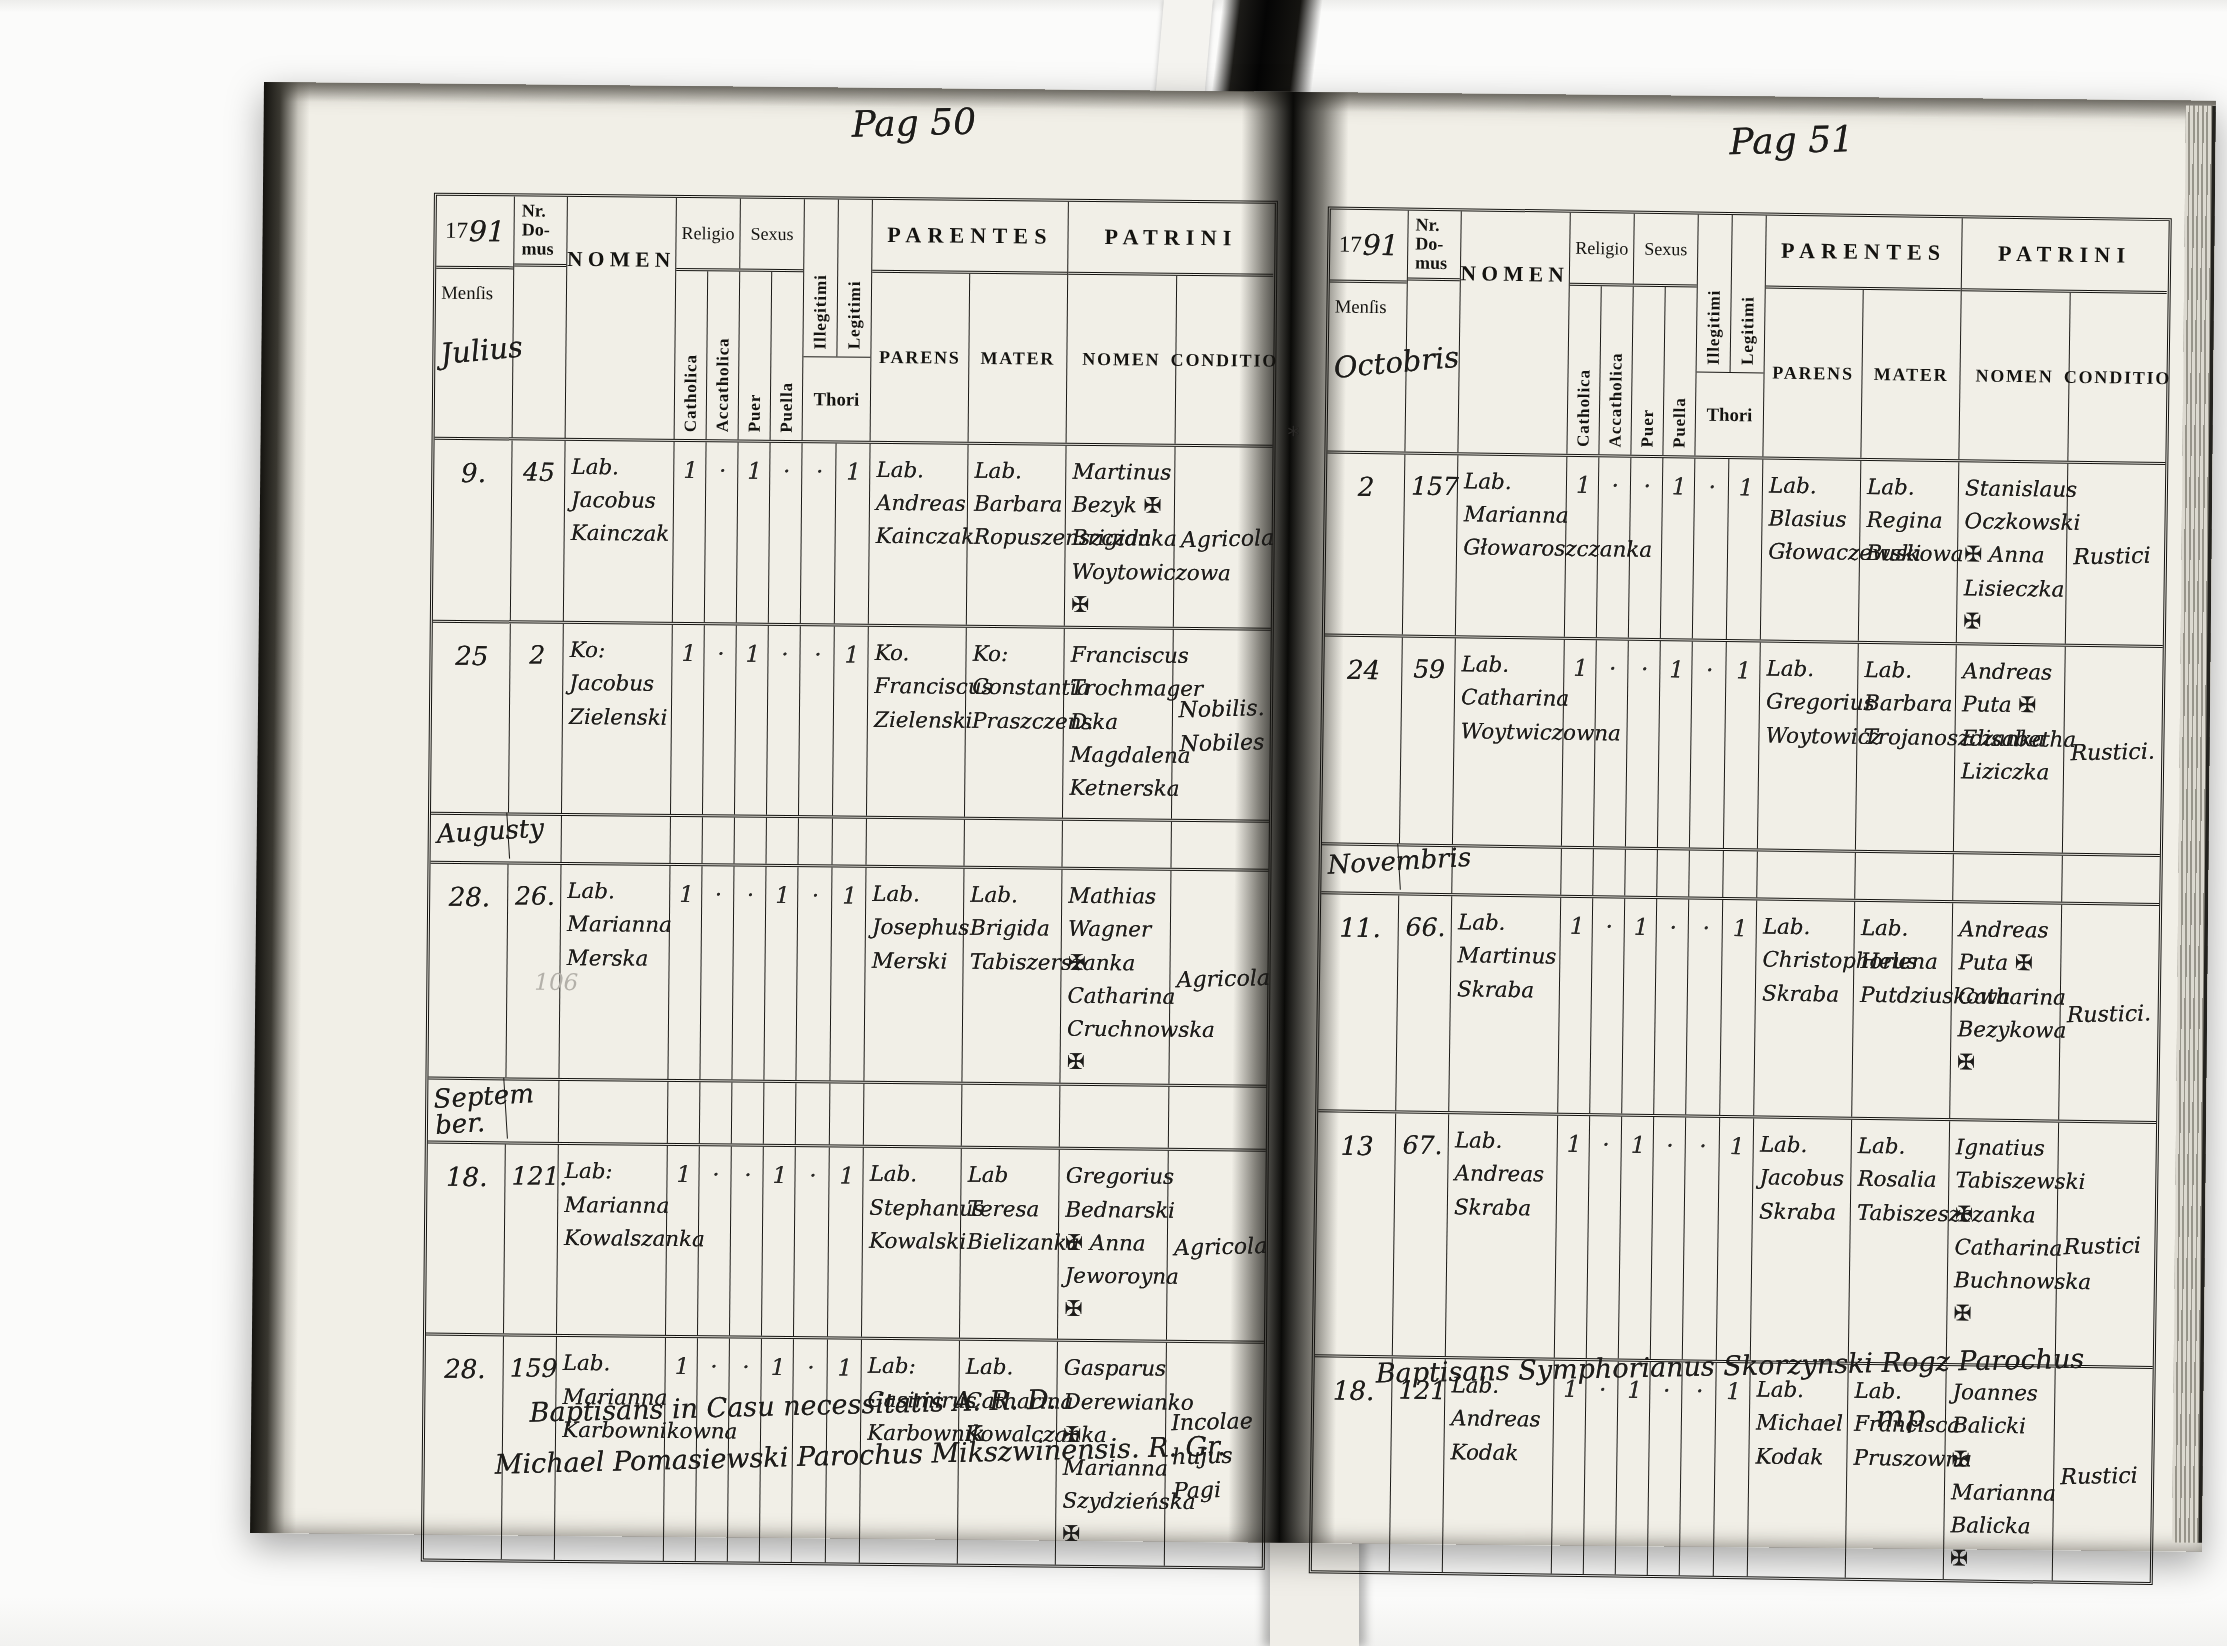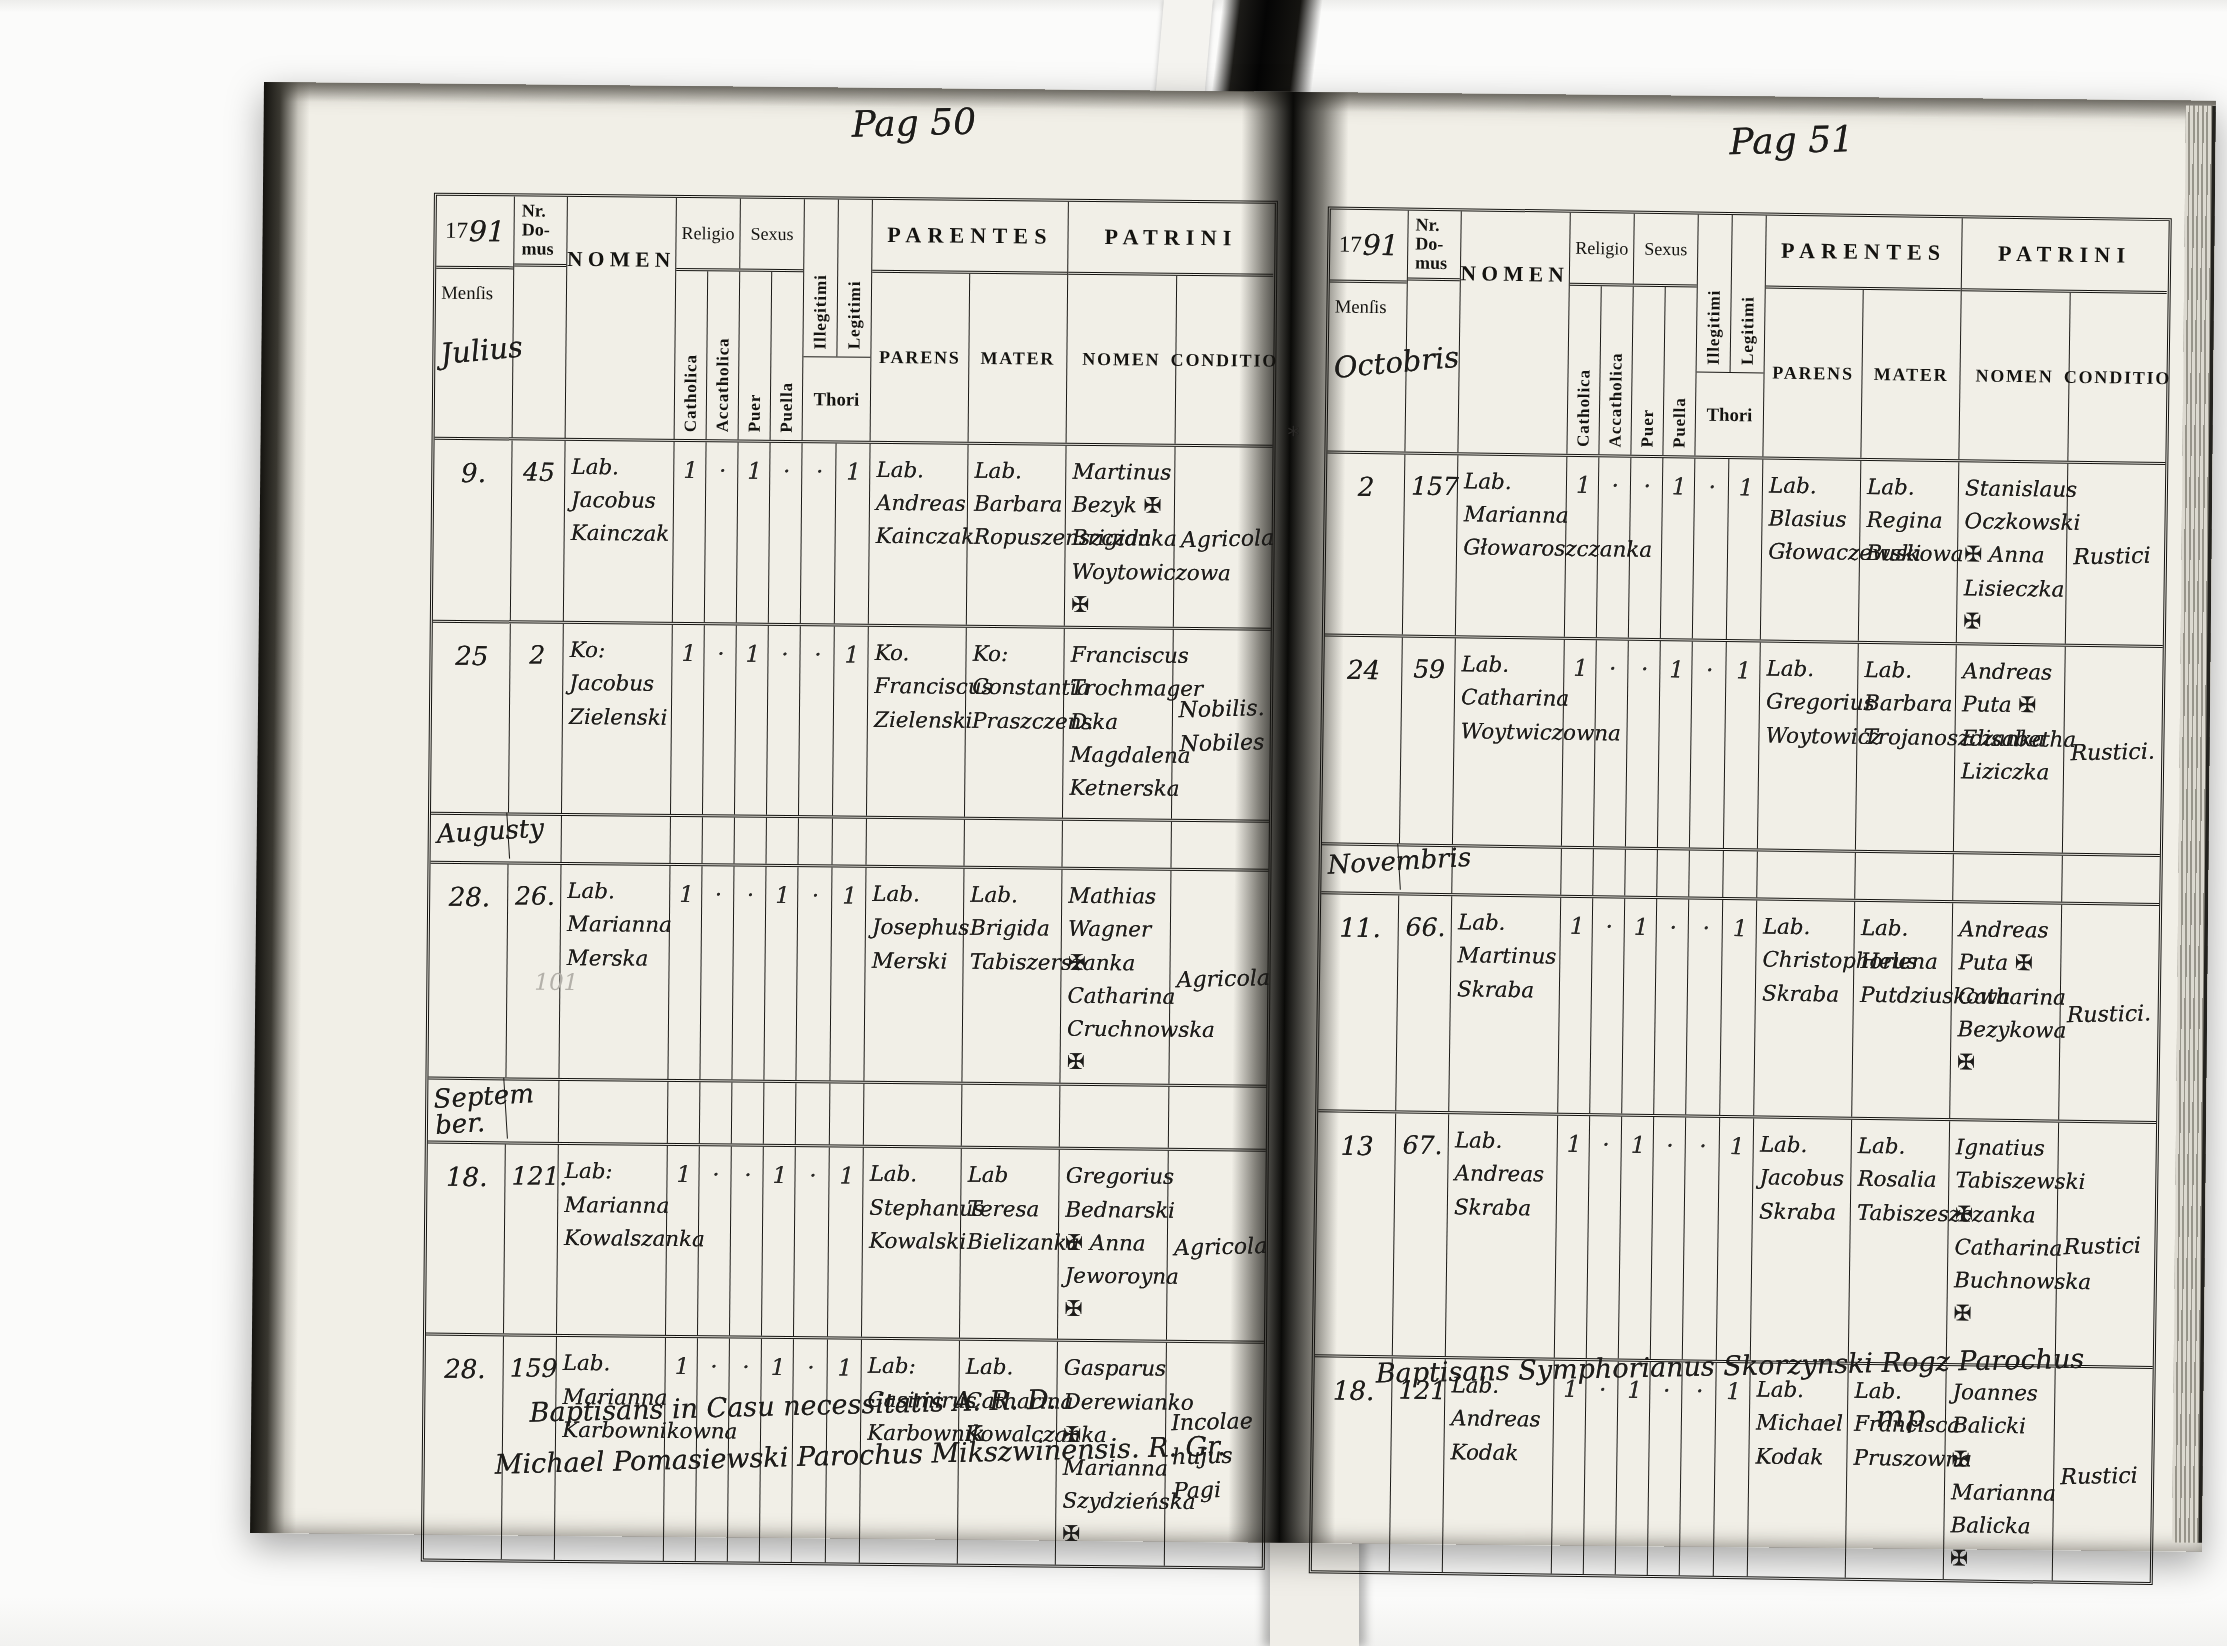--- a/index.html
+++ b/index.html
@@ -279,21 +279,21 @@
             <div class="cell c-mark hand">·</div>
             <div class="cell c-mark hand">1</div>
             <div class="cell c-mark hand">·</div>
             <div class="cell c-mark hand">1</div>
             <div class="cell hand">Lab: Casimirus Karbownik</div>
             <div class="cell hand">Lab. Catharina Kowalczanka</div>
             <div class="cell hand">Gasparus Derewianko ✠ Marianna Szydzieńska ✠</div>
             <div class="cell c-cond hand">Incolae hujus Pagi</div>
           </div>
         </div>
-      <div class="pencil" style="left:105px;top:772px;">101</div>
+      <div class="pencil" style="left:105px;top:772px;">106</div>
       <div class="footnote hand" style="left:105px;top:1178px;">
         <span>Baptisans in Casu necessitatis A. R. D.</span>
         <span class="l2">Michael Pomasiewski Parochus Mikszwinensis. R. Gr.</span>
       </div>
     </div>
 
     <div class="sheet" style="left:1062px;top:116px;transform:rotate(.25deg);">
       <div class="thead">
         <div class="hcol h-mensis">
           <div class="h-year">

